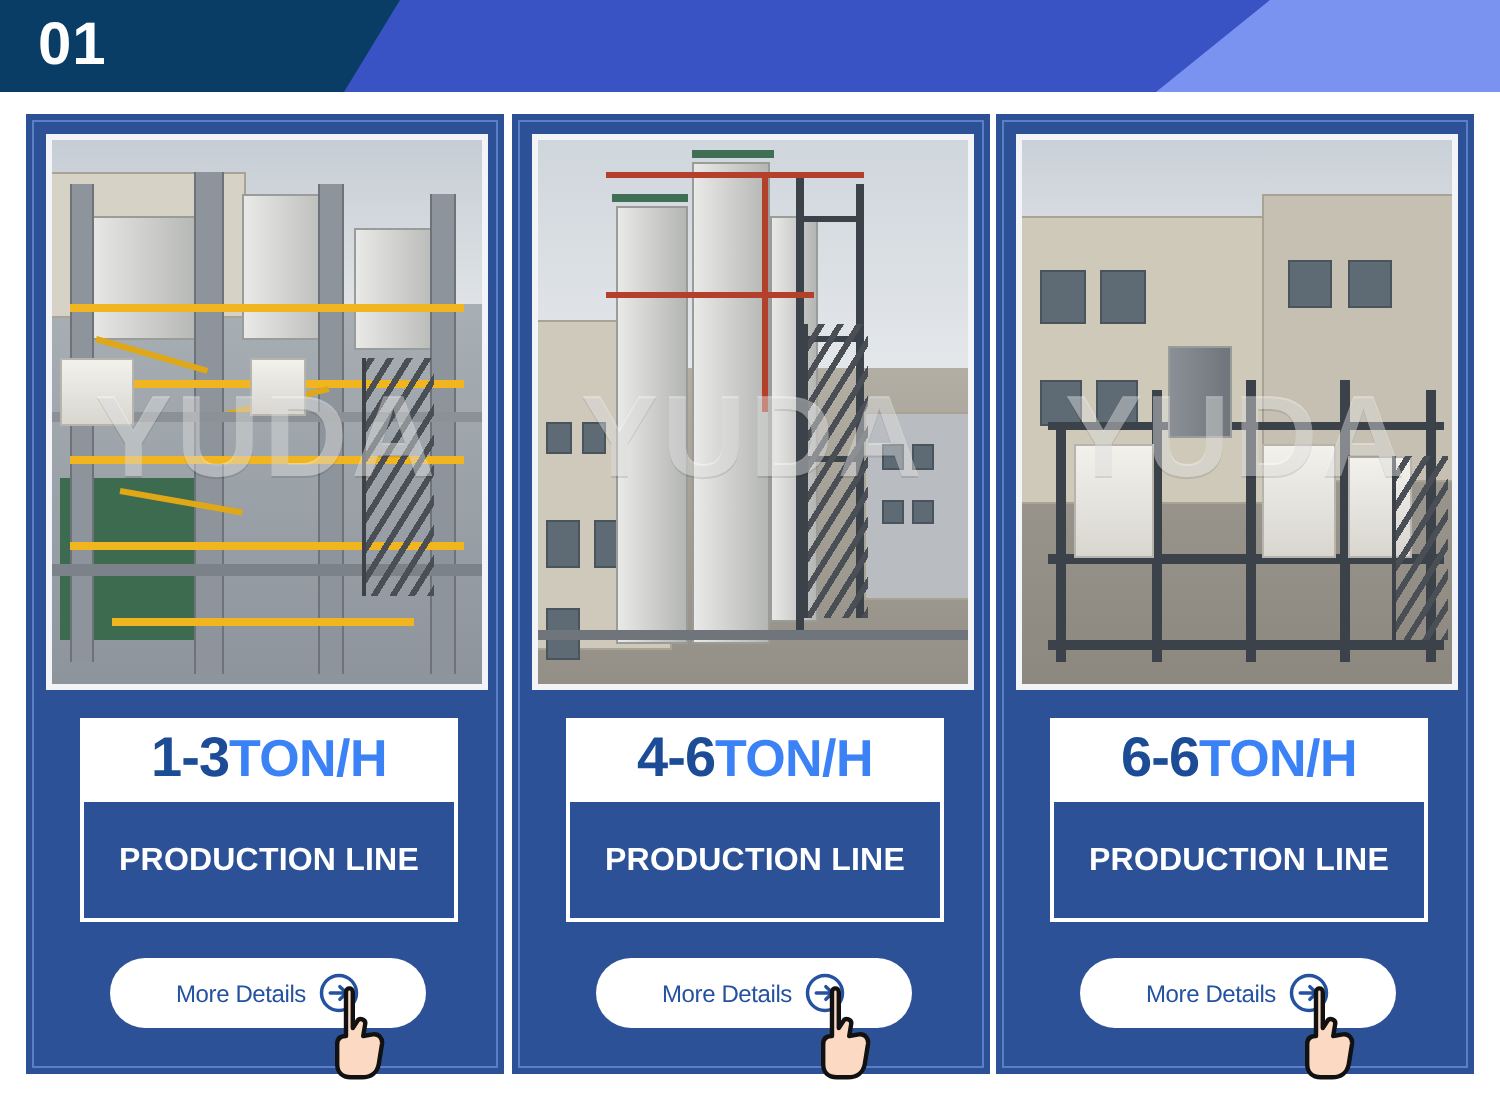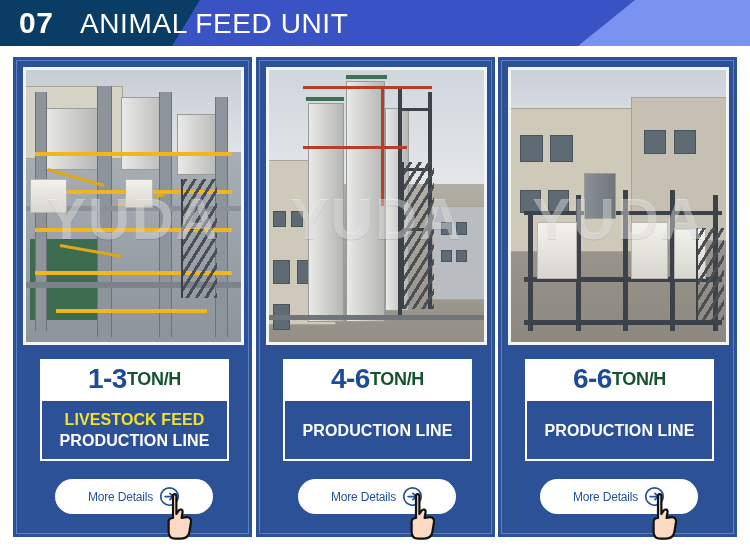--- a/index.html
+++ b/index.html
@@ -209,22 +209,22 @@
     justify-content: center;
   }
   .cap-num {
     color: #1d4c96;
     font-size: 28px;
     font-weight: bold;
     line-height: 28px;
     letter-spacing: -0.5px;
   }
   .cap-unit {
-    color: #14532d;
-    font-size: 18px;
+    color: #3b82f6;
+    font-size: 26px;
     font-weight: bold;
     line-height: 22px;
     letter-spacing: -0.3px;
   }
 
   
   .feed-box {
     position: absolute;
     left: 25px;
     top: 340px;
@@ -296,22 +296,21 @@
     height: 48px;
   }
 </style>
 </head>
 <body>
 
 <div class="header">
   <div class="hdr-seg hdr-seg-light"></div>
   <div class="hdr-seg hdr-seg-mid"></div>
   <div class="hdr-seg hdr-seg-dark"></div>
-  <div class="hdr-num">07</div>
-  <div class="hdr-title">ANIMAL FEED UNIT</div>
+  <div class="hdr-num">01</div>
 </div>
 
 <div class="cards">
 
   <div class="card card-1">
     <div class="card-photo">
       <div class="photo-inner">
         <div class="sky" style="height:30%"></div>
         <div class="ground" style="height:70%;background:linear-gradient(#a7aeb4,#8d949b)"></div>
         <div class="bld" style="left:-6%;top:6%;width:50%;height:26%;background:#d6d2c6"></div>
@@ -339,21 +338,20 @@
         <div class="watermark">YUDA</div>
       </div>
     </div>
 
     <div class="cap-box">
       <span class="cap-num">1-3</span>
         <span class="cap-unit">TON/H</span>
     </div>
 
     <div class="feed-box">
-      <div class="feed-name">LIVESTOCK FEED</div>
       <div class="feed-line">PRODUCTION LINE</div>
     </div>
 
     <div class="btn-wrap">
       <div class="btn">
         <span class="btn-label">More Details</span>
         <svg class="arrow-circle" viewBox="0 0 24 24">
           <circle cx="12" cy="12" r="10" fill="none" stroke="#2552a0" stroke-width="2"></circle>
           <path d="M7 12 H16 M12.5 8.4 L16.4 12 L12.5 15.6" fill="none" stroke="#2552a0" stroke-width="2" stroke-linecap="round" stroke-linejoin="round"></path>
         </svg>

